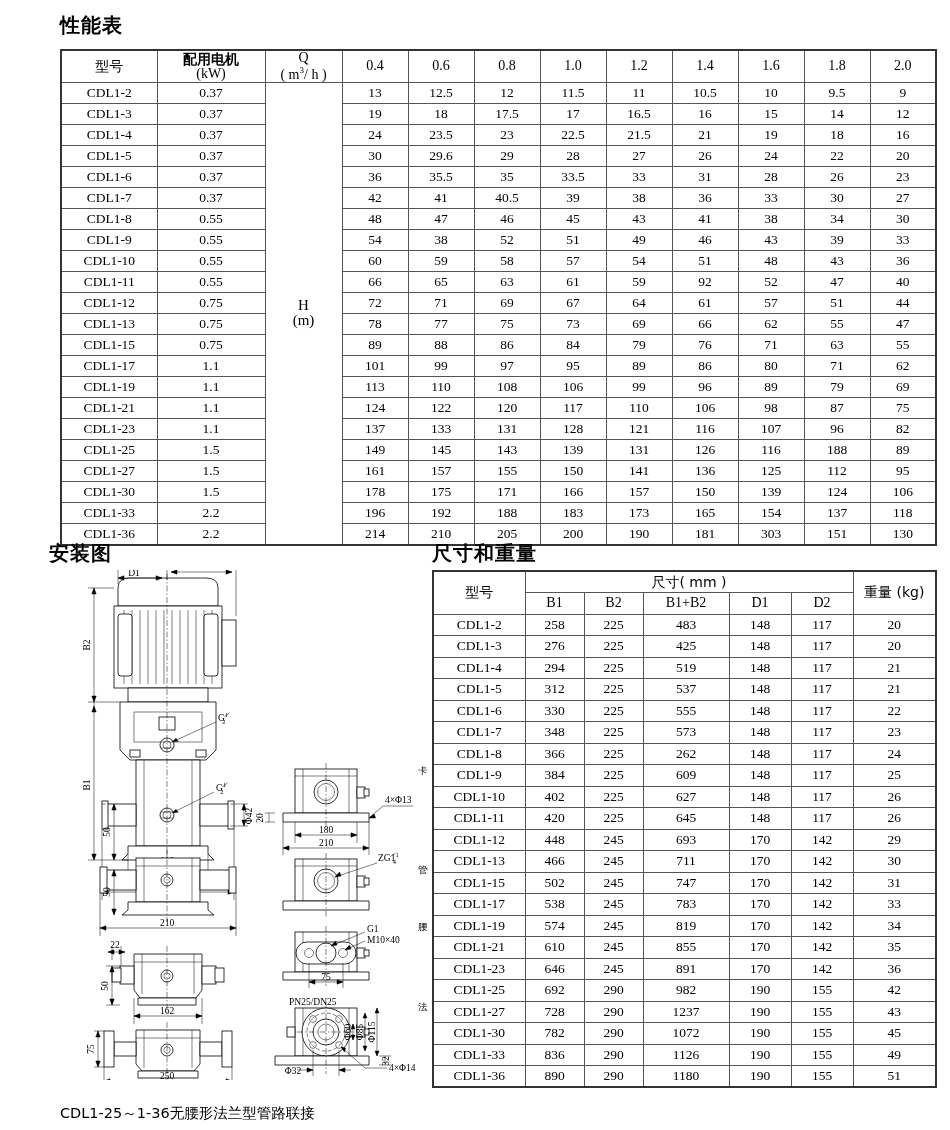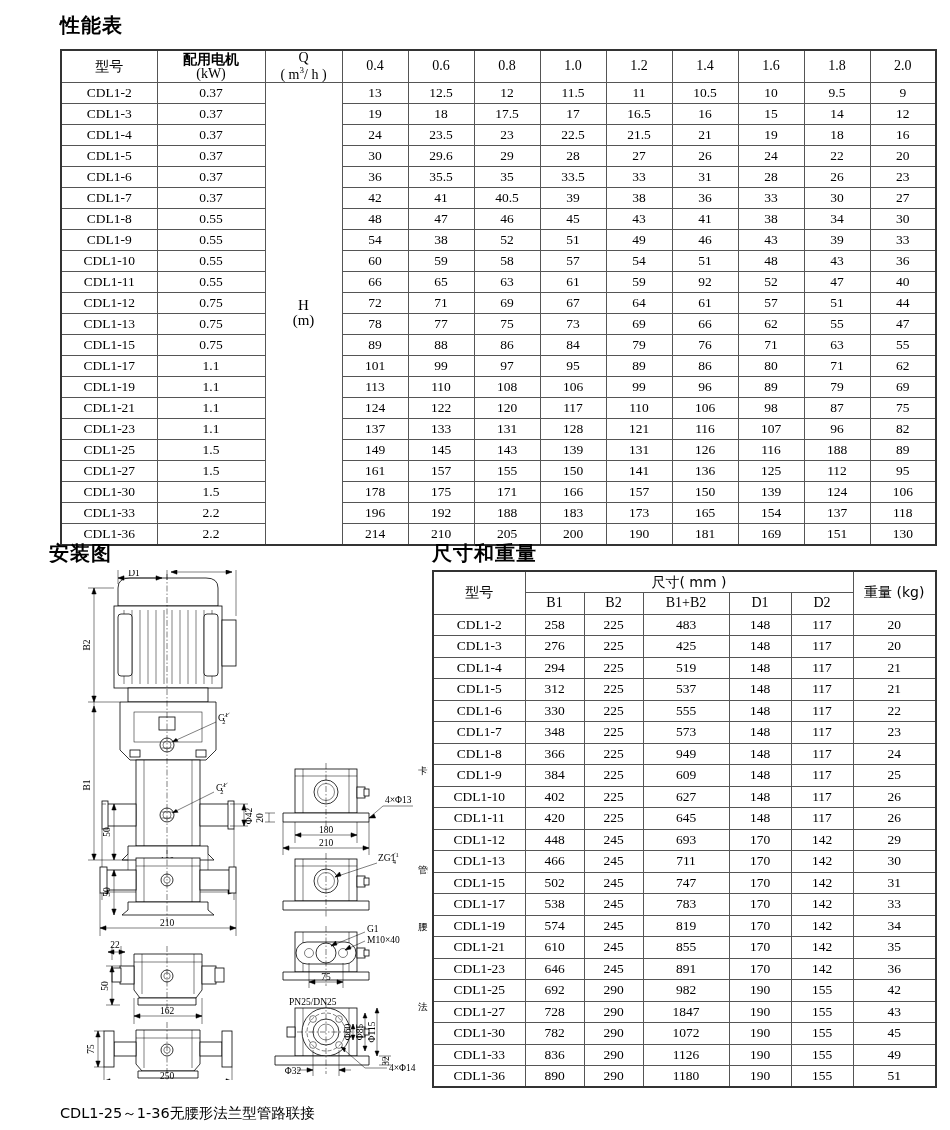--- a/index.html
+++ b/index.html
@@ -417,21 +417,21 @@
           </tr>
           <tr>
             <td>CDL1-36</td>
             <td>2.2</td>
             <td>214</td>
             <td>210</td>
             <td>205</td>
             <td>200</td>
             <td>190</td>
             <td>181</td>
-            <td>169</td>
+            <td>303</td>
             <td>151</td>
             <td>130</td>
           </tr>
         </tbody>
     </table>
   </div>
 
   <h2 class="section-title cjk" id="install-title">安装图</h2>
 
   <div id="drawing">
@@ -900,21 +900,21 @@
             <td>225</td>
             <td>573</td>
             <td>148</td>
             <td>117</td>
             <td>23</td>
           </tr>
           <tr>
             <td>CDL1-8</td>
             <td>366</td>
             <td>225</td>
-            <td>949</td>
+            <td>262</td>
             <td>148</td>
             <td>117</td>
             <td>24</td>
           </tr>
           <tr>
             <td>CDL1-9</td>
             <td>384</td>
             <td>225</td>
             <td>609</td>
             <td>148</td>
@@ -1008,21 +1008,21 @@
             <td>290</td>
             <td>982</td>
             <td>190</td>
             <td>155</td>
             <td>42</td>
           </tr>
           <tr>
             <td>CDL1-27</td>
             <td>728</td>
             <td>290</td>
-            <td>1847</td>
+            <td>1237</td>
             <td>190</td>
             <td>155</td>
             <td>43</td>
           </tr>
           <tr>
             <td>CDL1-30</td>
             <td>782</td>
             <td>290</td>
             <td>1072</td>
             <td>190</td>

